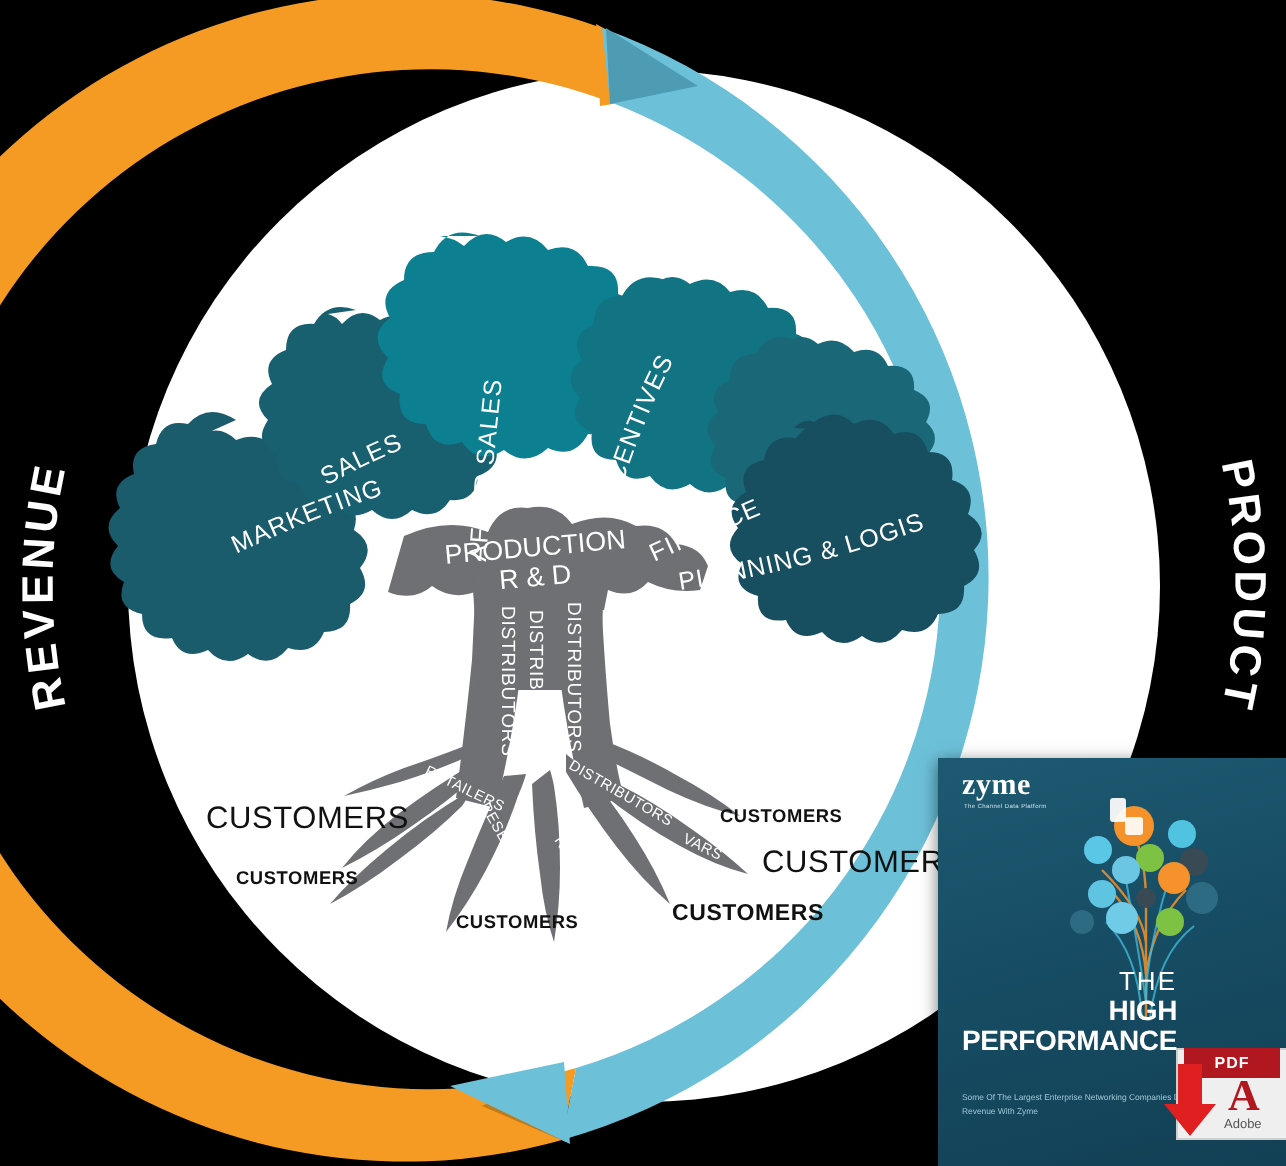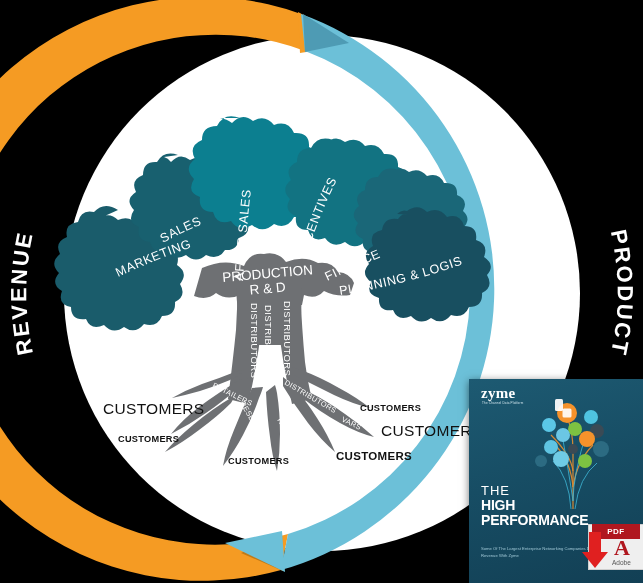--- a/index.html
+++ b/index.html
@@ -7,21 +7,21 @@
   #stage{position:relative;width:643px;height:583px;background:#000;overflow:hidden;}
   #svgroot{position:absolute;left:0;top:0;width:643px;height:583px;display:block;}
 
   
   #pdf-card{position:absolute;left:469px;top:379px;width:150px;height:204px;
             background:linear-gradient(165deg,#1d5a72 0%,#174d64 45%,#123f54 100%);
             box-shadow:0 2px 8px rgba(0,0,0,.55);overflow:hidden;padding-left:40px;}
   #pdf-logo{position:absolute;left:12px;top:7px;color:#fff;font-size:15px;font-weight:bold;
             letter-spacing:.3px;line-height:1;font-family:"Liberation Serif",serif;}
   #pdf-logo-sub{position:absolute;left:13px;top:22px;color:#cfe4ec;font-size:3px;letter-spacing:.2px;}
-  #pdf-title{position:absolute;left:12px;top:105px;color:#fff;line-height:1.02;}
+  #pdf-title{position:absolute;left:12px;top:105px;color:#fff;line-height:1.02;text-align:right;}
   #pdf-title .the{font-size:13px;font-weight:normal;letter-spacing:1px;display:block;margin-bottom:1px;}
   #pdf-title .big{font-size:14px;font-weight:bold;display:block;letter-spacing:-.2px;}
   #pdf-sub{position:absolute;left:12px;top:167px;width:125px;color:#9fc7d6;font-size:4.2px;line-height:1.65;}
   #pdf-badge{position:absolute;left:109px;top:145px;width:62px;height:50px;}
   .pdf-tag{position:absolute;left:14px;top:0;width:48px;height:15px;background:#b0171f;
            color:#fff;font-size:8px;font-weight:bold;text-align:center;line-height:15px;letter-spacing:.5px;}
   .pdf-sheet{position:absolute;left:10px;top:0;width:56px;height:46px;background:#efefef;
              border:1px solid #cfcfcf;box-sizing:border-box;}
   .pdf-a{position:absolute;left:36px;top:13px;color:#b0171f;font-size:22px;font-weight:bold;
          font-family:"Liberation Serif",serif;line-height:1;}

